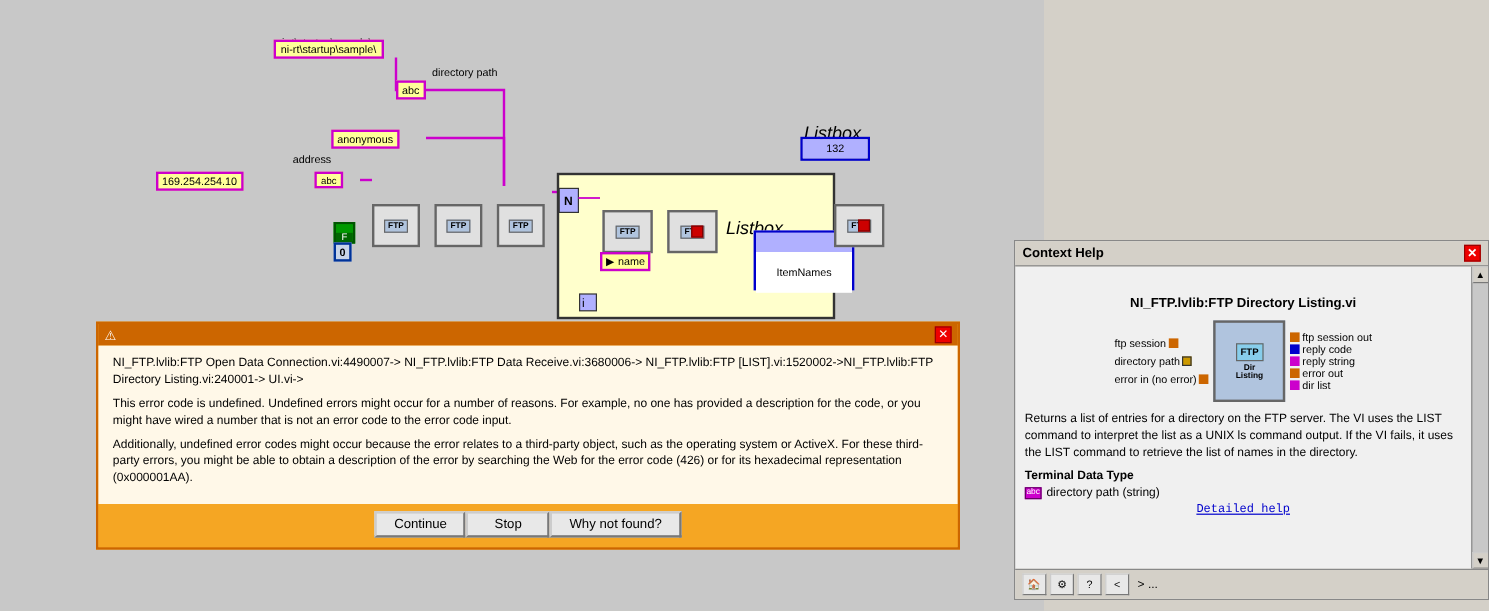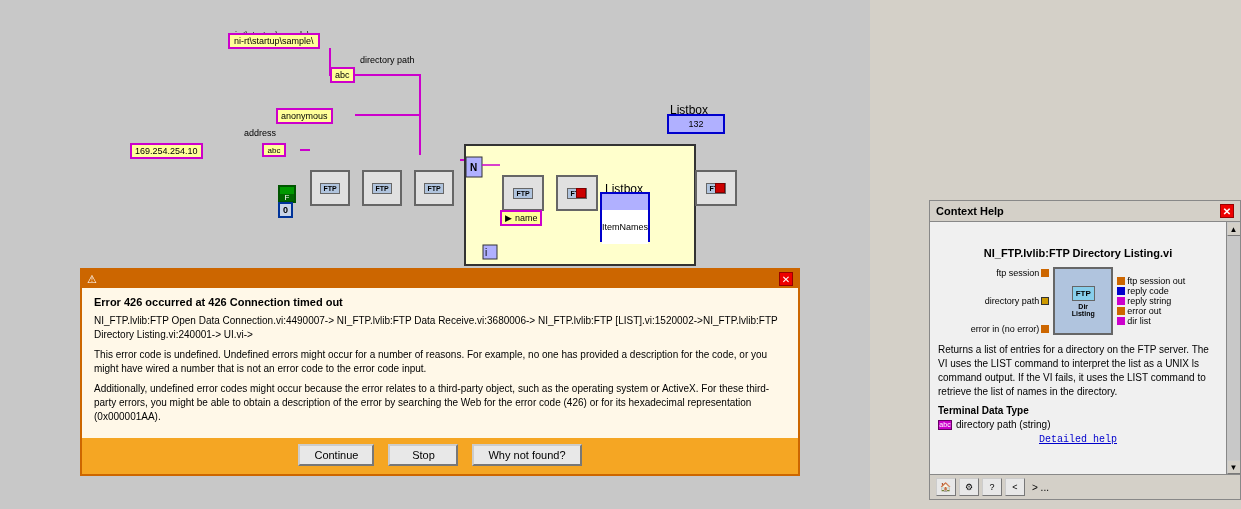--- a/index.html
+++ b/index.html
@@ -82,22 +82,23 @@
 
     
     .listbox {
       position: absolute;
       border: 2px solid #0000cc;
       background: #ffffff;
     }
 
     .listbox-label {
       position: absolute;
-      font-size: 12px;
-      color: #000;
+      font-size: 15px;
+      color: #000;
+      font-style: italic;
     }
 
     
     .address-box {
       position: absolute;
       border: 2px solid #cc00cc;
       background: #ffff99;
       padding: 1px 3px;
       font-size: 9px;
     }
@@ -156,41 +157,41 @@
 
     .error-body-text {
       font-size: 10px;
       color: #000;
       margin-bottom: 6px;
       line-height: 1.4;
     }
 
     .error-dialog-buttons {
       display: flex;
-      gap: 14px;
+      gap: 0;
       padding: 6px 12px 8px 12px;
       background: #f5a623;
       justify-content: center;
     }
 
     .dialog-button {
       background: #e8e8e8;
       border: 2px outset #ccc;
       padding: 3px 14px;
       font-size: 11px;
       cursor: pointer;
       min-width: 70px;
     }
 
     
     .context-help {
       position: absolute;
       top: 200px;
       right: 0px;
-      width: 312px;
+      width: 396px;
       height: 300px;
       background: #f0f0f0;
       border: 1px solid #888;
       display: flex;
       flex-direction: column;
     }
 
     .context-help-titlebar {
       background: #d4d0c8;
       border-bottom: 1px solid #888;
@@ -421,39 +422,38 @@
     <span style="margin-right:3px;">▶</span>
     <span>name</span>
   </div>
 
   <div class="listbox-label" style="top:103px; left:670px;">Listbox</div>
   <div class="listbox" style="top:114px; left:667px; width:58px; height:20px;">
     <div style="background:#b0b0ff; width:100%; height:100%; display:flex;align-items:center;justify-content:center; font-size:9px;">132</div>
   </div>
 
   <div class="listbox-label" style="top:182px; left:605px;">Listbox</div>
-  <div class="listbox" style="top:192px; left:600px; width:50px; height:50px;">
+  <div class="listbox" style="top:192px; left:628px; width:84px; height:50px;">
     <div style="background:#b0b0ff; width:100%; height:16px; display:flex;align-items:center;justify-content:center; font-size:9px;"></div>
     <div style="width:100%; height:34px; background:#fff; display:flex;align-items:center;justify-content:center; font-size:9px;">ItemNames</div>
   </div>
 
   <div class="ftp-block" style="top:170px; left:695px; width:42px; height:36px;">
     <div class="ftp-icon" style="position:relative;">
       FTP
       <div style="position:absolute; bottom:0; right:0; width:10px; height:10px; background:#cc0000; border:1px solid #800000;"></div>
     </div>
   </div>
 
   <div class="error-dialog">
     <div class="error-dialog-titlebar">
       <span>⚠</span>
       <div class="error-dialog-close">✕</div>
     </div>
     <div class="error-dialog-content">
-      <div class="error-title-line">Error 426 occurred at 426 Connection timed out</div>
       <div class="error-path-line">NI_FTP.lvlib:FTP Open Data Connection.vi:4490007-&gt; NI_FTP.lvlib:FTP Data Receive.vi:3680006-&gt; NI_FTP.lvlib:FTP [LIST].vi:1520002-&gt;NI_FTP.lvlib:FTP Directory Listing.vi:240001-&gt; UI.vi-&gt;</div>
       <div class="error-body-text">This error code is undefined. Undefined errors might occur for a number of reasons. For example, no one has provided a description for the code, or you might have wired a number that is not an error code to the error code input.</div>
       <div class="error-body-text">Additionally, undefined error codes might occur because the error relates to a third-party object, such as the operating system or ActiveX. For these third-party errors, you might be able to obtain a description of the error by searching the Web for the error code (426) or for its hexadecimal representation (0x000001AA).</div>
     </div>
     <div class="error-dialog-buttons">
       <button class="dialog-button">Continue</button>
       <button class="dialog-button">Stop</button>
       <button class="dialog-button">Why not found?</button>
     </div>
   </div>
@@ -465,21 +465,21 @@
     <span>Context Help</span>
     <div class="context-help-close">✕</div>
   </div>
   <div class="context-help-inner">
     <div class="context-help-body">
       <div class="ch-vi-name">NI_FTP.lvlib:FTP Directory Listing.vi</div>
 
       <div style="display:flex; justify-content:center; margin-bottom:8px;">
         <div style="display:flex; align-items:center; gap:4px;">
 
-          <div style="display:flex; flex-direction:column; gap:16px; align-items:flex-end; font-size:9px;">
+          <div style="display:flex; flex-direction:column; gap:3px; font-size:9px;">
             <div class="ch-port-row">
               <span>ftp session</span>
               <div style="width:8px;height:8px;background:#cc6600;margin-left:2px;"></div>
             </div>
             <div class="ch-port-row">
               <span>directory path</span>
               <div style="width:8px;height:8px;background:#cc9900;margin-left:2px; border:1px solid #333;"></div>
             </div>
             <div class="ch-port-row">
               <span>error in (no error)</span>

